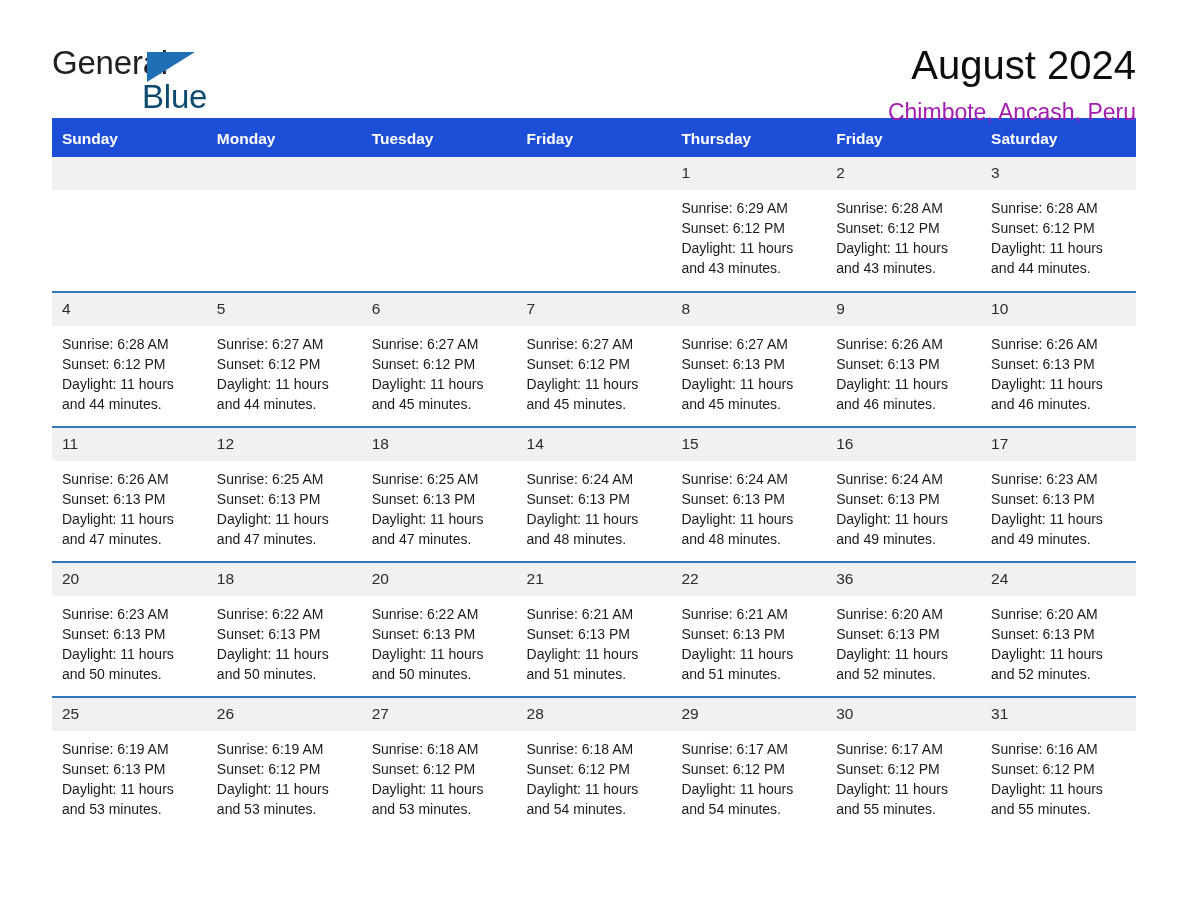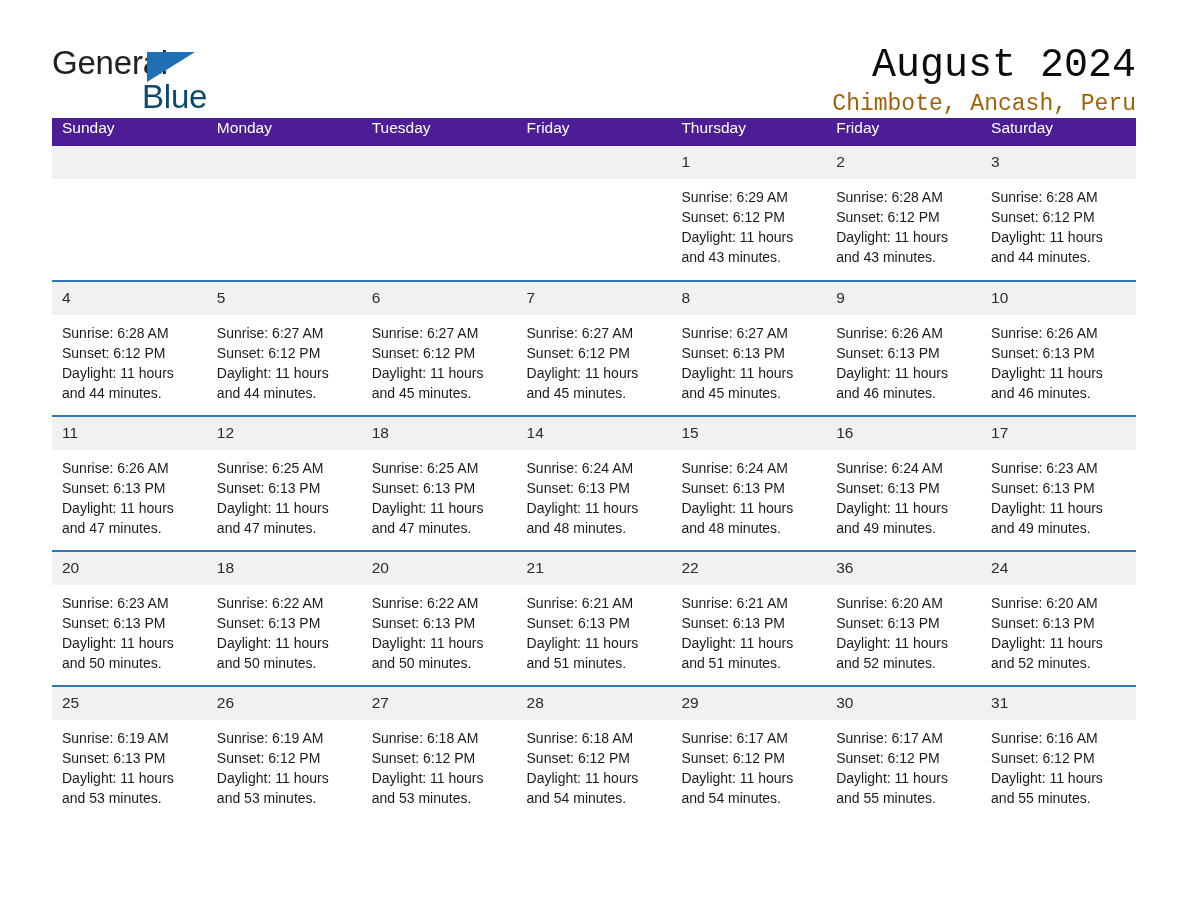--- a/index.html
+++ b/index.html
@@ -61,51 +61,50 @@
     left: 90px;
     top: 36px;
     font-size: 33px;
     letter-spacing: -0.2px;
     color: #0c4a6e;
     line-height: 1;
   }
   .titles {
     text-align: right;
     flex: none;
-    font-family: Liberation Mono, monospace;
   }
   .cal-title {
     font-size: 40px;
     font-weight: normal;
     line-height: 1.08;
     color: #0d0d0d;
     letter-spacing: 0px;
   }
   .cal-subtitle {
     font-size: 23px;
     font-weight: normal;
     line-height: 1.1;
-    margin-top: 5px;
-    color: #a16207;
+    margin-top: 13px;
+    color: #a21caf;
   }
 
   
   .calendar {
     width: 1084px;
     margin-top: 8px;
     border-collapse: collapse;
     table-layout: fixed;
   }
   .calendar th {
-    background: #4c1d95;
+    background: #1d4ed8;
     color: #ffffff;
-    font-weight: normal;
+    font-weight: bold;
     font-size: 15.5px;
     text-align: left;
-    padding: 1px 0 9px 10px;
+    padding: 12px 0 9px 10px;
     height: 15px;
     vertical-align: middle;
   }
   .week-row > td {
     vertical-align: top;
     padding: 0;
     border-top: 2px solid #3277b8;
     height: 135px;
     box-sizing: border-box;
   }

